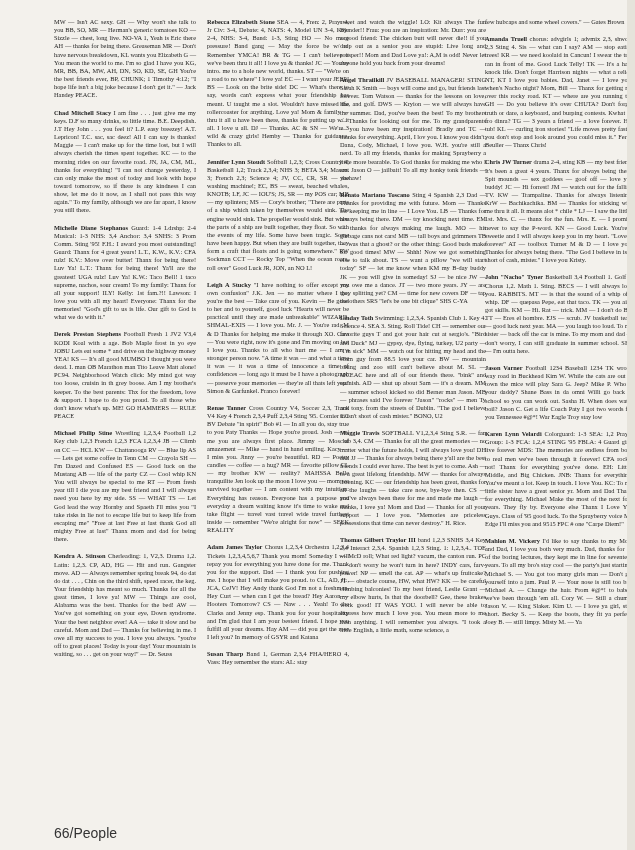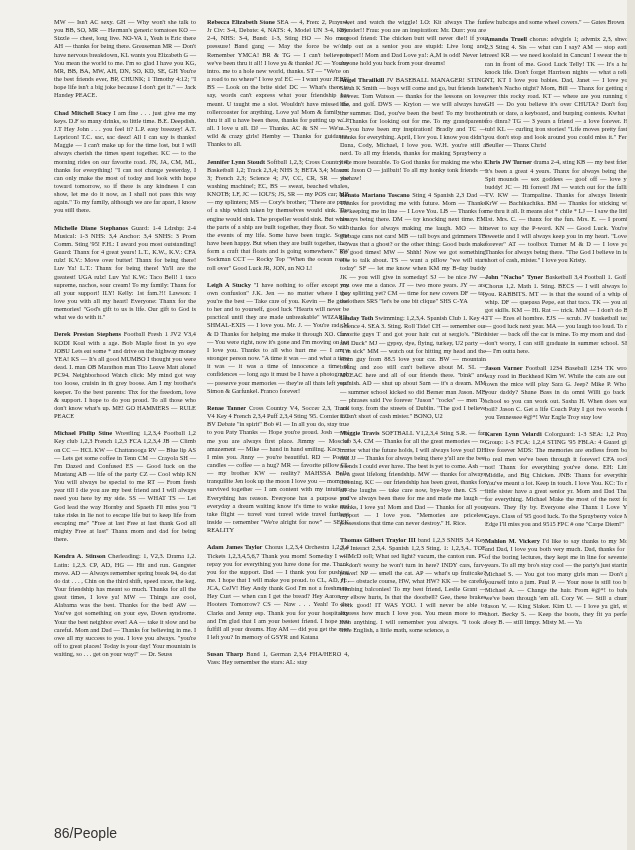--- a/index.html
+++ b/index.html
@@ -57,15 +57,15 @@
     </div>
   <div class="col c4">
       <p class="entry"><span>few hubcaps and some wheel covers." — Gates Brown</span></p>
       <p class="entry"><span class="name">Amanda Truell</span> <span>chorus: advgirls 1; advmix 2,3, shwchr 2,3 Sting 4. Sis — what can I say? AM — stop eating trees! KR — we need koolaid in Cancun! I swear the tree ran in front of me. Good Luck Telly! TK — It's a hard knock life. Don't forget Harrison nights — what a relief. NT, KT I love you babies. Dad, Janet — I love you! when's Nacho night? Mom, Bill — Thanx for getting me over this rocky road. KT — where are you running to? GH — Do you believe it's over CHUTA? Don't forget truth or dare, a keyboard, and burping contests. Kwhat ist fro dinra? TG — 3 years a friend — a love forever. Hot tub! KL — curling iron stories! "Life moves pretty fast if you don't stop and look around you could miss it." Ferris Beuller — Thanx Chris!</span></p>
       <p class="entry"><span class="name">Chris JW Turner</span> <span>drama 2-4, sting KB — my best friend. It's been a great 4 years. Thanx for always being there. Spit mounds — sex goddess — goof off — love you buddy! JC — Hi forrest! JM — watch out for the falling TV. KW — Trampaline. Thanks for always listening. KrW — Bachikachika. BM — Thanks for sticking with me thru it all. It means alot * chile * LJ — I saw the littles 1st. Mrs. C. — thanx for the fun. Mrs. E. — I promise never to say the P-word. KN — Good Luck. You're a sweetie and I will always keep you in my heart. "Love is forever" AT — toolbox Turner M &amp; D — I love you! Thanks for always being there. "The God I believe in isn't short of cash, mister." I love you Kristy.</span></p>
       <p class="entry"><span class="name">John "Nacho" Tyner</span> <span>Basketball 3,4 Football 1. Golf 1. Chorus 1,2. Math 1. Sting. BECS — I will always love you. RABBITS. MT — is that the sound of a whip of a whip. DF — quepasa Pepe, eat that taco. TK — you ain't got skills. KM — Hi. Rat — trick. MM — I don't do B's. TT — Eres el hombre. EJS — scrub. JV basketball team — good luck next year. MA — you laugh too loud. To my sister — back off the car is mine. To my mom and dad — don't worry, I can still graduate in summer school. SHS — I'm outta here.</span></p>
       <p class="entry"><span class="name">Jason Varner</span> <span>Football 1234 Baseball 1234 TK wrong way road in Buckhead Kim W. While the cats are out of town the mice will play Sara G. Jeep? Mike P. Who is your daddy? Shane Bass in da omni Willi go back to school so you can work out. Sasha H. When does water boil? Jason C. Get a life Coach Paty I got two words for you Tennessee #@*! War Eagle Troy stay low</span></p>
       <p class="entry"><span class="name">Karen Lynn Velardi</span> <span>Colorguard: 1-3 SEA: 1,2 Prayer Group: 1-3 FCA: 1,2,4 STING '95 FBLA: 4 Guard girls live forever MDS: The memories are endless from boys to real men we've been through it forever! CFA rocks! not! Thanx for everything you've done. EH: Little, Middle, and Big Chicken. JNB: Thanx for everything. You've meant a lot. Keep in touch. I love You. KC: To my little sister have a great senior yr. Mom and Dad Thanx for everything. Michael Make the most of the next four years. They fly by. Everyone else Thanx I Love You Guys. Class of '95 good luck. To the Sprayberry voice Mr. Edge I'll miss you and 9515 FPC # one "Carpe Diem!"</span></p>
       <p class="entry"><span class="name">Mahlon M. Vickery</span> <span>I'd like to say thanks to my Mom and Dad, I love you both very much. Dad, thanks for all of the boring lectures, they kept me in line for seventeen years. To all my bro's stay cool — the party's just starting! Michael S. — You got too many girls man — Don't get yourself into a jam. Paul P. — Your nose is still too big. Michael A. — Change the hair. From #@*! to babes, we've been through 'em all. Cory W. — Still a chump. Jason V. — King Slaker. Kim U. — I love ya girl, stay short. Becky S. — Keep the boots, they fit ya perfect. Joey B. — still limpy. Misty M. — Ya</span></p>
     </div>
-  <div class="folio">86/People</div>
+  <div class="folio">66/People</div>
   <div class="spine"></div>
 </div>
 
 </body></html>

